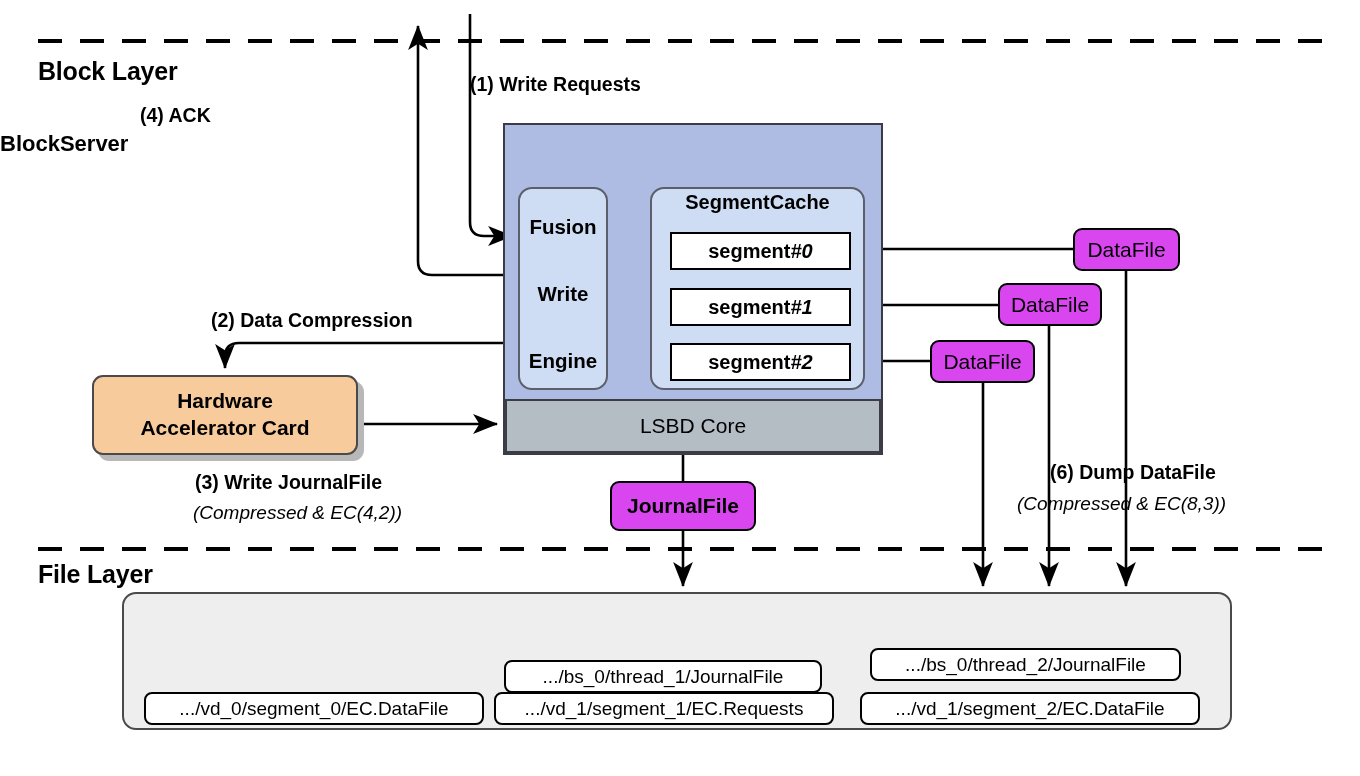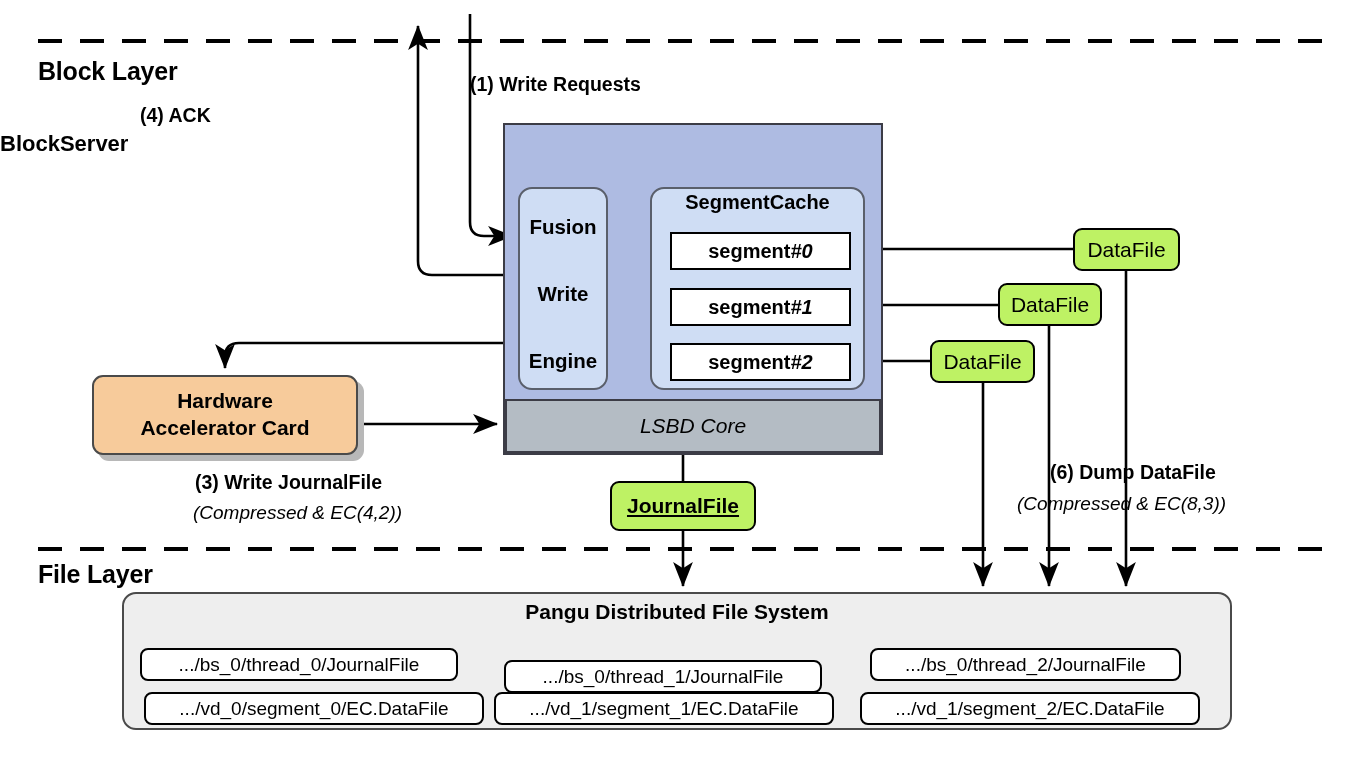--- a/index.html
+++ b/index.html
@@ -143,21 +143,20 @@
     width: 376px;
     height: 54px;
     background: #b4bcc4;
     border: 2px solid #3c3c46;
     box-sizing: border-box;
     display: flex;
     align-items: center;
     justify-content: center;
     font-size: 21px;
     font-weight: normal;
-    font-style: italic;
   }
 
   
   .hac-shadow {
     position: absolute;
     left: 98px;
     top: 381px;
     width: 266px;
     height: 80px;
     background: #b8b8b8;
@@ -178,31 +177,31 @@
     align-items: center;
     justify-content: center;
     font-size: 21px;
     font-weight: bold;
     line-height: 1.28;
   }
 
   
   .filebox {
     position: absolute;
-    background: #bef264;
+    background: #d946ef;
     border: 2px solid #000000;
     border-radius: 9px;
     box-sizing: border-box;
     display: flex;
     align-items: center;
     justify-content: center;
     font-size: 21px;
     color: #000;
   }
-  .filebox.bold { font-weight: bold; text-decoration: underline; }
+  .filebox.bold { font-weight: bold; }
 
   
   .pangu {
     position: absolute;
     left: 122px;
     top: 592px;
     width: 1110px;
     height: 138px;
     background: #eeeeee;
     border: 2px solid #4a4a4a;
@@ -273,20 +272,21 @@
 
     <line x1="683" y1="453" x2="683" y2="481" stroke="#000" stroke-width="2.6"></line>
     <line x1="683" y1="531" x2="683" y2="586" stroke="#000" stroke-width="2.6" marker-end="url(#ah)"></line>
   </svg>
 
   <div class="lbl layer-title" style="left:38px; top:58px;">Block Layer</div>
   <div class="lbl layer-title" style="left:38px; top:561px;">File Layer</div>
 
   <div class="lbl step" style="left:470px; top:74px;">(1) Write Requests</div>
   <div class="lbl step" style="left:140px; top:105px;">(4) ACK</div>
+  <div class="lbl step" style="left:211px; top:310px;">(2) Data Compression</div>
   <div class="lbl step" style="left:195px; top:472px;">(3) Write JournalFile</div>
   <div class="lbl sub" style="left:193px; top:503px;">(Compressed &amp; EC(4,2))</div>
   <div class="lbl step-small" style="left:614px; top:282px;">(5)</div>
   <div class="lbl step" style="left:1050px; top:462px;">(6) Dump DataFile</div>
   <div class="lbl sub" style="left:1017px; top:494px;">(Compressed &amp; EC(8,3))</div>
 
   <div class="blockserver"></div>
   <div class="bs-title">BlockServer</div>
 
   <div class="fwe"></div>
@@ -320,23 +320,21 @@
     <span>Accelerator Card</span>
   </div>
 
   <div class="filebox bold" style="left:610px; top:481px; width:146px; height:50px;">JournalFile</div>
 
   <div class="filebox" style="left:1073px; top:228px; width:107px; height:43px;">DataFile</div>
   <div class="filebox" style="left:998px; top:283px; width:104px; height:43px;">DataFile</div>
   <div class="filebox" style="left:930px; top:340px; width:105px; height:43px;">DataFile</div>
 
   <div class="pangu"></div>
-  <div class="pangu-title">Pangu Distributed File System</div>
-
-  <div class="pathbox" style="left:140px; top:648px; width:318px;">.../bs_0/thread_0/JournalFile</div>
+
   <div class="pathbox" style="left:504px; top:648px; width:318px;margin-top:12px;">.../bs_0/thread_1/JournalFile</div>
   <div class="pathbox" style="left:870px; top:648px; width:311px;">.../bs_0/thread_2/JournalFile</div>
 
   <div class="pathbox" style="left:144px; top:692px; width:340px;">.../vd_0/segment_0/EC.DataFile</div>
-  <div class="pathbox" style="left:494px; top:692px; width:340px;">.../vd_1/segment_1/EC.DataFile</div>
+  <div class="pathbox" style="left:494px; top:692px; width:340px;">.../vd_1/segment_1/EC.Requests</div>
   <div class="pathbox" style="left:860px; top:692px; width:340px;">.../vd_1/segment_2/EC.DataFile</div>
 
 </div>
 
 </body></html>

